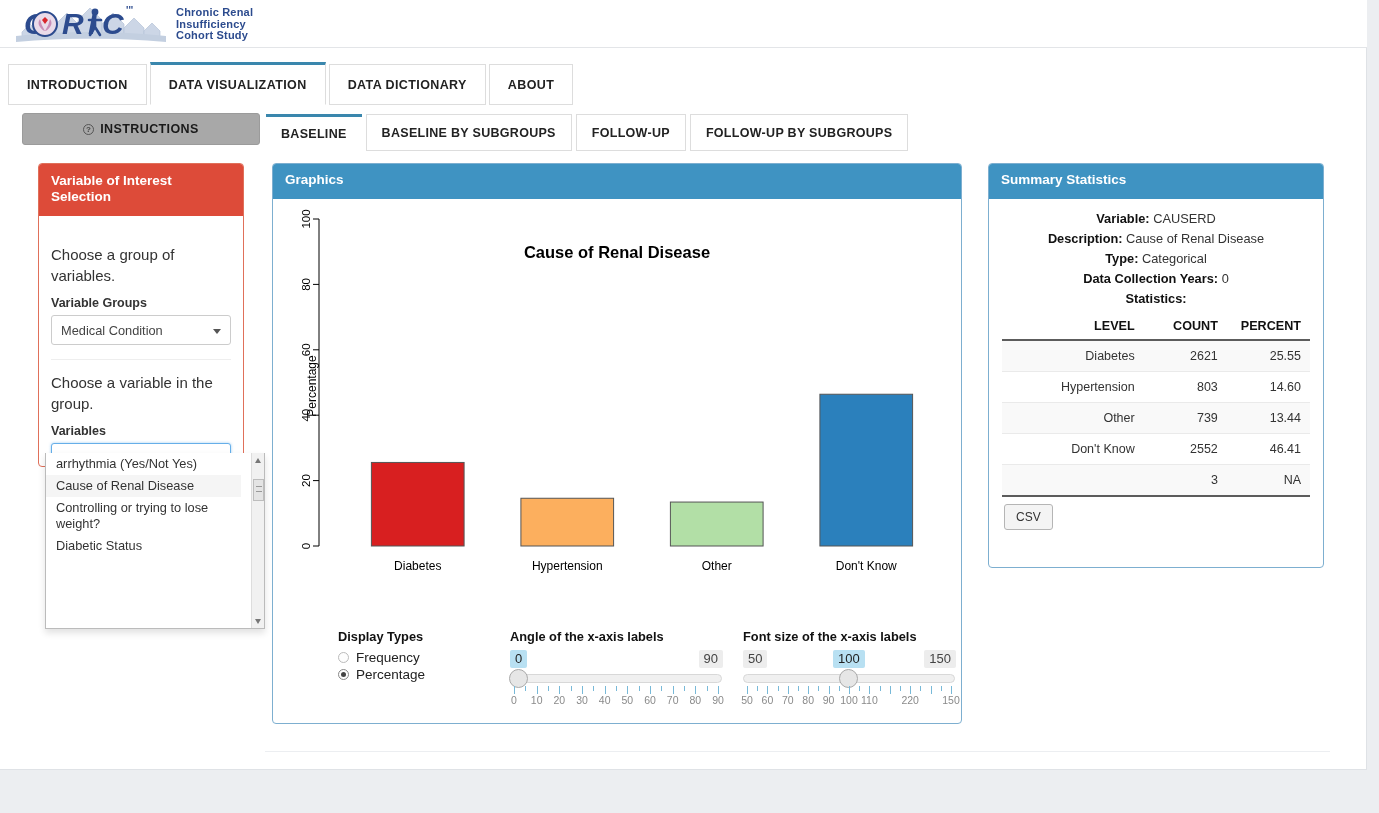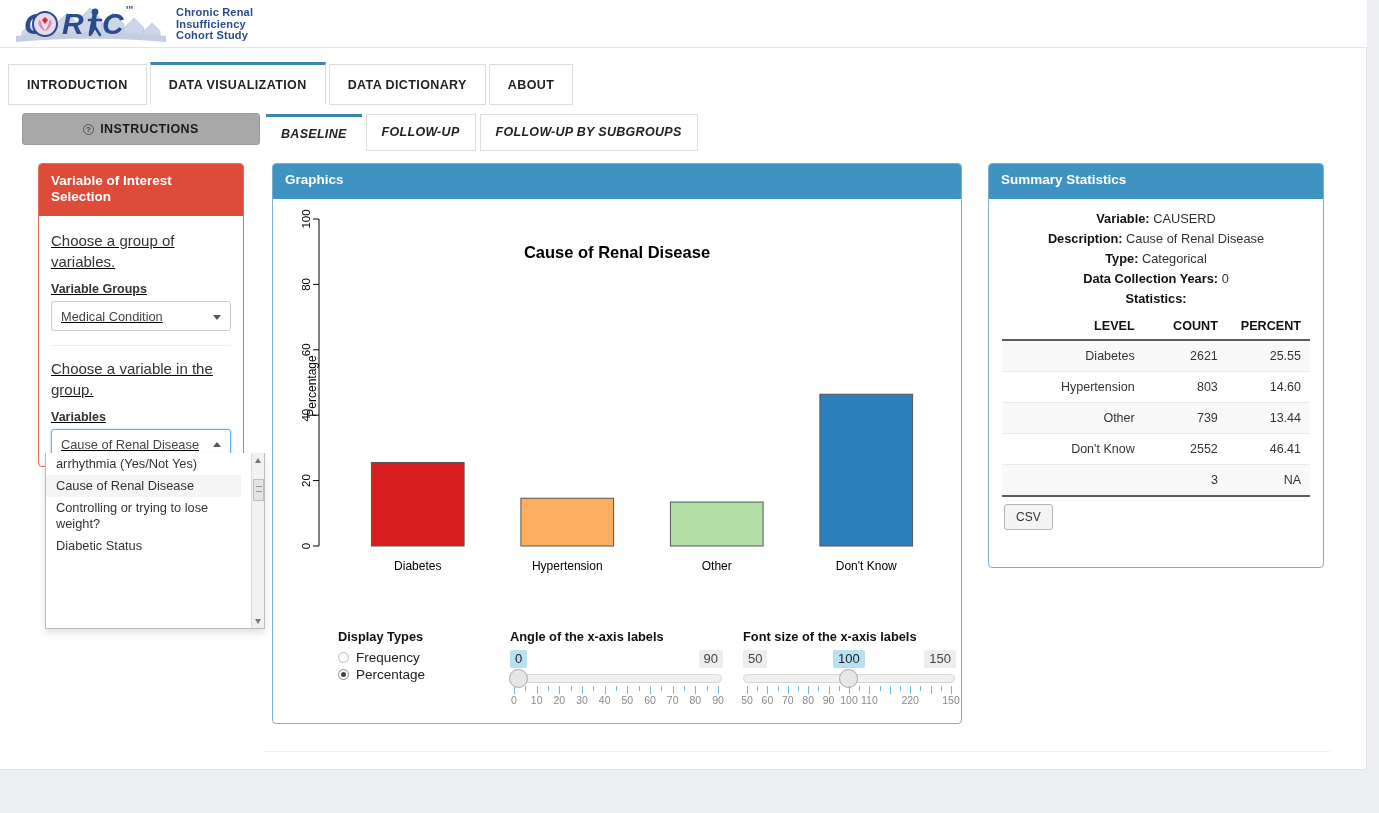--- a/index.html
+++ b/index.html
@@ -103,21 +103,21 @@
     line-height: 9px;
     text-align: center;
     margin-right: 6px;
     font-weight: bold;
     color: #444;
   }
 
   .subtabs {
     position: absolute; left: 266px; top: 113px;
     height: 38px;
-    display: flex; align-items: center; font-style: italic;
+    display: flex; align-items: flex-end;
   }
   .stab {
     height: 37px;
     padding: 0 15px;
     display: flex; align-items: center;
     border: 1px solid #dddddd;
     background: #ffffff;
     color: #222;
     font-size: 12.5px;
     font-weight: bold;
@@ -145,21 +145,21 @@
   .panel-left {
     left: 38px; top: 163px;
     width: 206px; height: 304px;
     border: 1px solid #e0705a;
   }
   .panel-left .panel-head {
     background: #dd4b39;
     border-radius: 3px 3px 0 0;
     height: 52px;
   }
-  .panel-left-body { padding: 10px 12px 0 12px; text-decoration: underline; }
+  .panel-left-body { padding: 24px 12px 0 12px; }
   .helper-text {
     font-size: 15px; color: #333; line-height: 21px;
     margin: 4px 0 10px 0;
   }
   .field-label {
     font-size: 12.5px; font-weight: bold; color: #333;
     margin-bottom: 5px;
   }
   .select-box {
     position: relative;
@@ -451,20 +451,21 @@
       <div class="mtab">ABOUT</div>
     </div>
 
     <div class="instr-btn">
       <span class="q-icon">?</span>
       <span>INSTRUCTIONS</span>
     </div>
 
     <div class="subtabs">
       <div class="stab active">BASELINE</div>
+      <div class="stab">BASELINE BY SUBGROUPS</div>
       <div class="stab">FOLLOW-UP</div>
       <div class="stab">FOLLOW-UP BY SUBGROUPS</div>
     </div>
 
     <div class="panel panel-left">
       <div class="panel-head">Variable of Interest Selection</div>
       <div class="panel-left-body">
         <div class="helper-text">Choose a group of variables.</div>
         <div class="field-label">Variable Groups</div>
         <div class="select-box">

